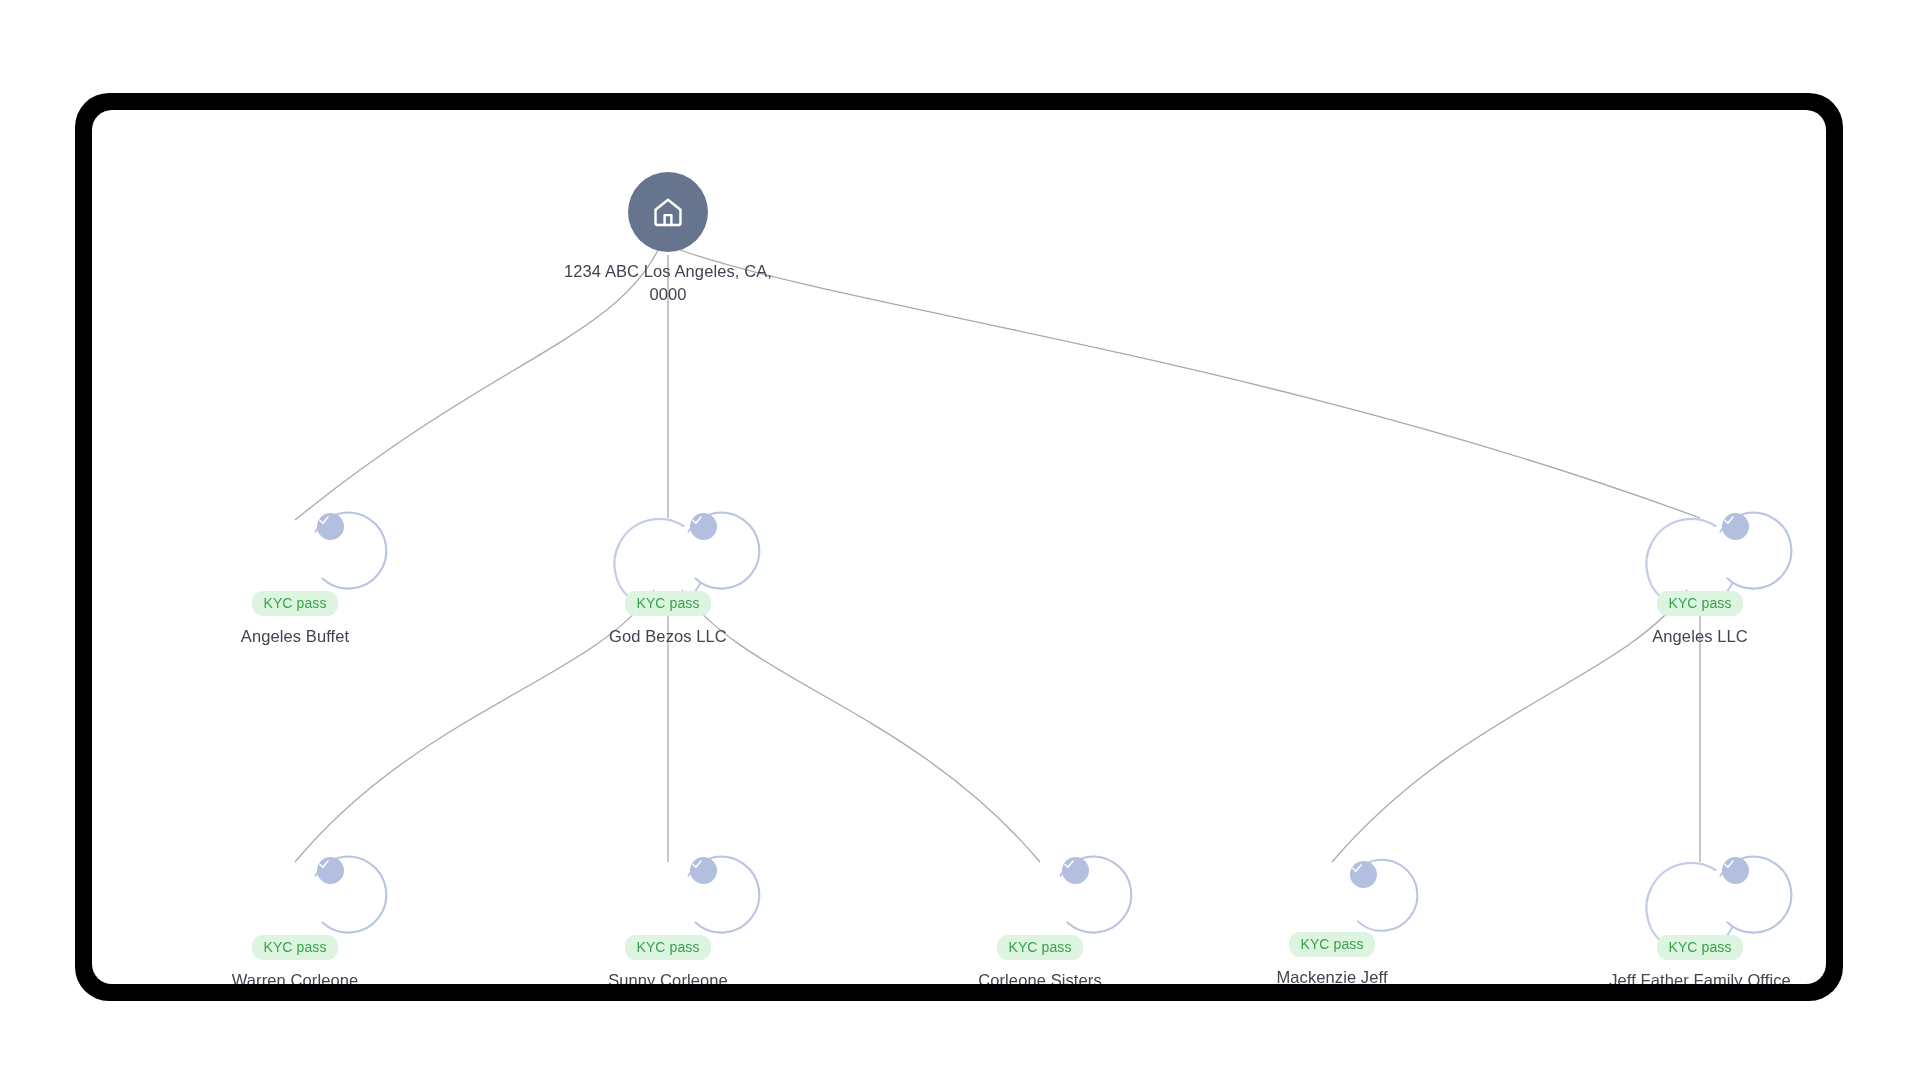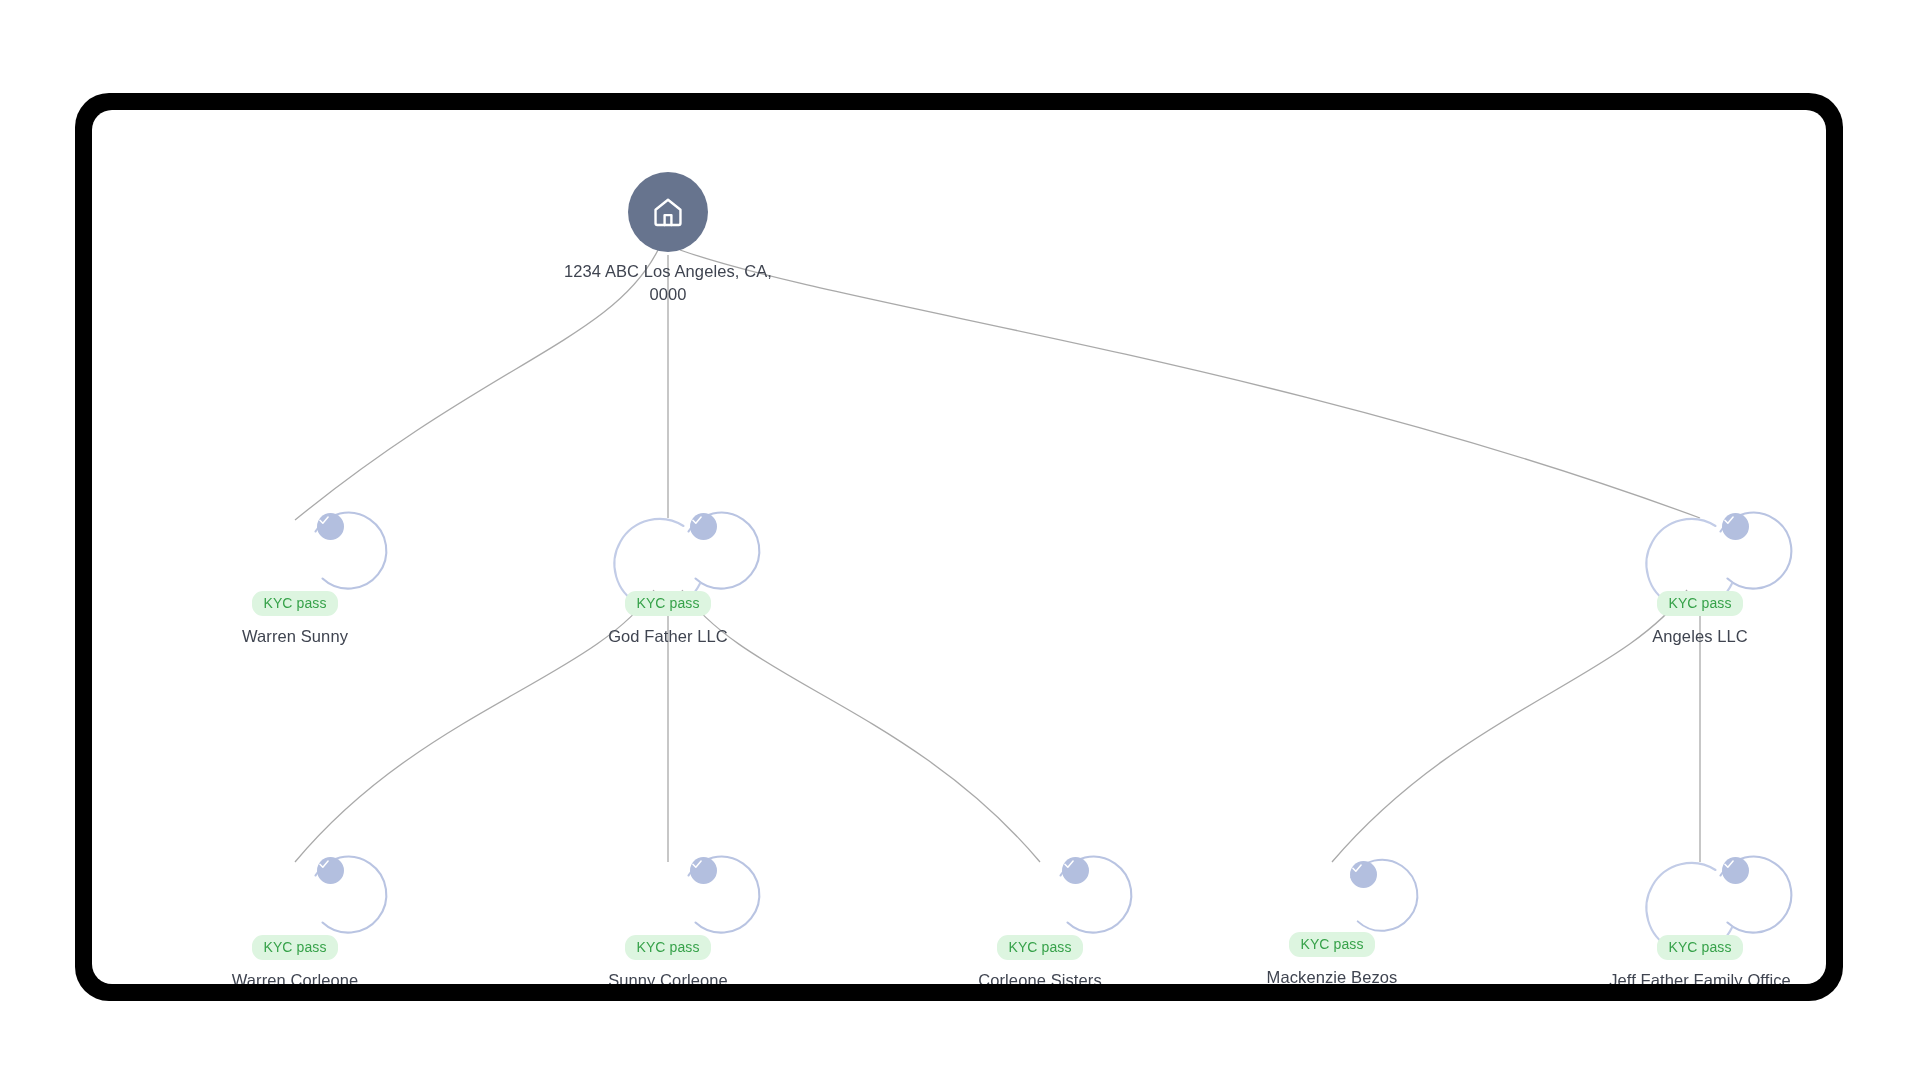--- a/index.html
+++ b/index.html
@@ -192,37 +192,37 @@
         <svg viewBox="0 0 92 92">
           <path class="ring-arc" d="M 66.5 16.5 A 38 38 0 1 1 73.5 63.5"></path>
         </svg>
         <div class="check-badge">
           <svg viewBox="0 0 24 24" fill="none" stroke="#ffffff" stroke-width="2.6" stroke-linecap="round" stroke-linejoin="round">
             <path d="M5 12.5 L10 17.5 L19 7"></path>
           </svg>
         </div>
       </div>
       <div class="kyc-pill">KYC pass</div>
-      <div class="node-label">Warren Sunny</div>
+      <div class="node-label">Angeles Buffet</div>
     </div>
 
     <div class="graph-node" style="left:576px; top:405px;">
       <div class="node-glyph-ring">
         <svg viewBox="0 0 92 92">
           <path class="ring-arc" d="M 66.5 16.5 A 38 38 0 1 1 73.5 63.5"></path>
           <path class="ring-arc-inner" d="M 61.5 11.0 A 45 45 0 1 0 78.0 68.5"></path>
         </svg>
         <div class="check-badge">
           <svg viewBox="0 0 24 24" fill="none" stroke="#ffffff" stroke-width="2.6" stroke-linecap="round" stroke-linejoin="round">
             <path d="M5 12.5 L10 17.5 L19 7"></path>
           </svg>
         </div>
       </div>
       <div class="kyc-pill">KYC pass</div>
-      <div class="node-label">God Father LLC</div>
+      <div class="node-label">God Bezos LLC</div>
     </div>
 
     <div class="graph-node" style="left:1608px; top:405px;">
       <div class="node-glyph-ring">
         <svg viewBox="0 0 92 92">
           <path class="ring-arc" d="M 66.5 16.5 A 38 38 0 1 1 73.5 63.5"></path>
           <path class="ring-arc-inner" d="M 61.5 11.0 A 45 45 0 1 0 78.0 68.5"></path>
         </svg>
         <div class="check-badge">
           <svg viewBox="0 0 24 24" fill="none" stroke="#ffffff" stroke-width="2.6" stroke-linecap="round" stroke-linejoin="round">
@@ -284,21 +284,21 @@
         <svg viewBox="0 0 92 92" style="width:86px;height:86px;">
           <path class="ring-arc" d="M 66.5 16.5 A 38 38 0 1 1 73.5 63.5"></path>
         </svg>
         <div class="check-badge" style="top:-1px;right:-2px;">
           <svg viewBox="0 0 24 24" fill="none" stroke="#ffffff" stroke-width="2.6" stroke-linecap="round" stroke-linejoin="round">
             <path d="M5 12.5 L10 17.5 L19 7"></path>
           </svg>
         </div>
       </div>
       <div class="kyc-pill">KYC pass</div>
-      <div class="node-label">Mackenzie Bezos</div>
+      <div class="node-label">Mackenzie Jeff</div>
     </div>
 
     <div class="graph-node" style="left:1608px; top:749px;">
       <div class="node-glyph-ring">
         <svg viewBox="0 0 92 92">
           <path class="ring-arc" d="M 66.5 16.5 A 38 38 0 1 1 73.5 63.5"></path>
           <path class="ring-arc-inner" d="M 61.5 11.0 A 45 45 0 1 0 78.0 68.5"></path>
         </svg>
         <div class="check-badge">
           <svg viewBox="0 0 24 24" fill="none" stroke="#ffffff" stroke-width="2.6" stroke-linecap="round" stroke-linejoin="round">

